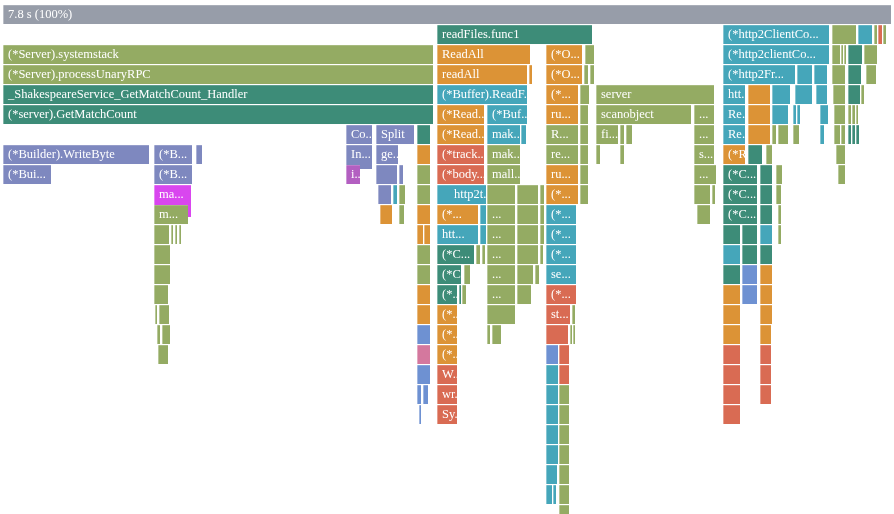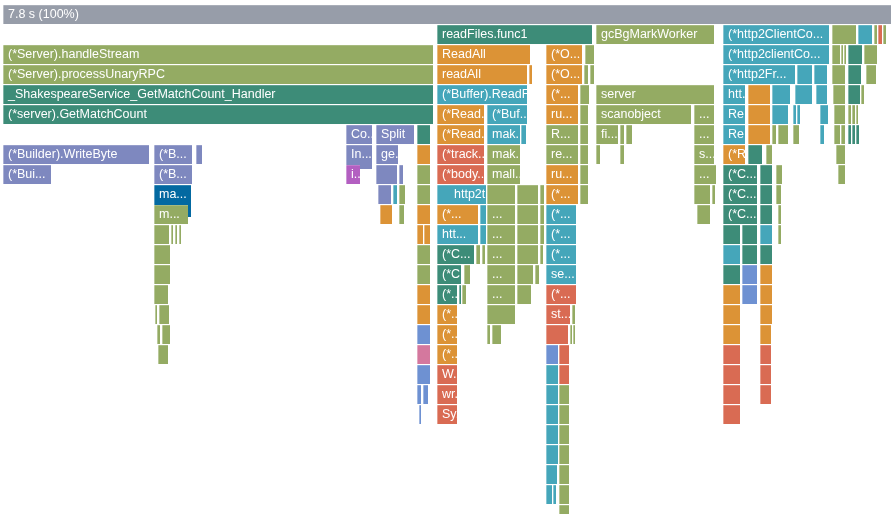--- a/index.html
+++ b/index.html
@@ -2,21 +2,21 @@
 <html><head>
 <meta charset="utf-8">
 <style>
   html, body { margin: 0; padding: 0; background: #ffffff; }
   #canvas {
     position: relative;
     width: 894px;
     height: 514px;
     overflow: hidden;
     background: #ffffff;
-    font-family: Liberation Sans, sans-serif;
+    font-family: Liberation Serif, serif;
   }
   .bar {
     position: absolute;
     height: 19px;
     box-sizing: border-box;
     overflow: hidden;
     white-space: nowrap;
     color: #ffffff;
     font-size: 12.5px;
     line-height: 19px;
@@ -24,28 +24,27 @@
     box-shadow: inset 1px 0 0 rgba(255,255,255,0.35), inset 0 1px 0 rgba(255,255,255,0.18);
   }
   .bar span { padding-left: 5px; pointer-events: none; }
 </style>
 </head>
 <body>
 
 <div id="canvas">
     <div class="bar" title="7.8 s (100%)" style="left: 3px; top: 5px; width: 888px; height: 19px; background: rgb(151, 157, 169);"><span>7.8 s (100%)</span></div>
     <div class="bar" title="readFiles.func1" style="left: 437px; top: 25px; width: 155px; height: 19px; background: rgb(61, 140, 120);"><span>readFiles.func1</span></div>
-    <div class="bar" title="gcBgMarkWorker" style="left: 596px; top: 25px; width: 118px; height: 19px; background: rgb(148, 171, 99);"><span>gcBgMarkWorker</span></div>
     <div class="bar" title="(*http2ClientCo..." style="left: 723px; top: 25px; width: 106px; height: 19px; background: rgb(69, 166, 186);"><span>(*http2ClientCo...</span></div>
     <div class="bar" style="left: 832px; top: 25px; width: 24px; height: 19px; background: rgb(148, 171, 99);"></div>
     <div class="bar" style="left: 858px; top: 25px; width: 14px; height: 19px; background: rgb(69, 166, 186);"></div>
     <div class="bar" style="left: 874px; top: 25px; width: 3px; height: 19px; background: rgb(148, 171, 99);"></div>
     <div class="bar" style="left: 878px; top: 25px; width: 4px; height: 19px; background: rgb(217, 107, 83);"></div>
     <div class="bar" style="left: 883px; top: 25px; width: 3px; height: 19px; background: rgb(148, 171, 99);"></div>
-    <div class="bar" title="(*Server).handleStream" style="left: 3px; top: 45px; width: 430px; height: 19px; background: rgb(148, 171, 99);"><span>(*Server).handleStream</span></div>
+    <div class="bar" title="(*Server).handleStream" style="left: 3px; top: 45px; width: 430px; height: 19px; background: rgb(148, 171, 99);"><span>(*Server).systemstack</span></div>
     <div class="bar" title="ReadAll" style="left: 437px; top: 45px; width: 93px; height: 19px; background: rgb(220, 147, 54);"><span>ReadAll</span></div>
     <div class="bar" title="(*O..." style="left: 546px; top: 45px; width: 36px; height: 19px; background: rgb(220, 147, 54);"><span>(*O...</span></div>
     <div class="bar" style="left: 585px; top: 45px; width: 9px; height: 19px; background: rgb(148, 171, 99);"></div>
     <div class="bar" title="(*http2clientCo..." style="left: 723px; top: 45px; width: 106px; height: 19px; background: rgb(69, 166, 186);"><span>(*http2clientCo...</span></div>
     <div class="bar" style="left: 832px; top: 45px; width: 8px; height: 19px; background: rgb(148, 171, 99);"></div>
     <div class="bar" style="left: 841px; top: 45px; width: 2px; height: 19px; background: rgb(148, 171, 99);"></div>
     <div class="bar" style="left: 844px; top: 45px; width: 2px; height: 19px; background: rgb(148, 171, 99);"></div>
     <div class="bar" style="left: 848px; top: 45px; width: 14px; height: 19px; background: rgb(61, 140, 120);"></div>
     <div class="bar" style="left: 864px; top: 45px; width: 13px; height: 19px; background: rgb(148, 171, 99);"></div>
     <div class="bar" title="(*Server).processUnaryRPC" style="left: 3px; top: 65px; width: 430px; height: 19px; background: rgb(148, 171, 99);"><span>(*Server).processUnaryRPC</span></div>
@@ -138,21 +137,21 @@
     <div class="bar" style="left: 417px; top: 165px; width: 13px; height: 19px; background: rgb(148, 171, 99);"></div>
     <div class="bar" title="(*body..." style="left: 437px; top: 165px; width: 47px; height: 19px; background: rgb(217, 107, 83);"><span>(*body...</span></div>
     <div class="bar" title="mall..." style="left: 487px; top: 165px; width: 33px; height: 19px; background: rgb(148, 171, 99);"><span>mall...</span></div>
     <div class="bar" title="ru..." style="left: 546px; top: 165px; width: 32px; height: 19px; background: rgb(220, 147, 54);"><span>ru...</span></div>
     <div class="bar" style="left: 580px; top: 165px; width: 8px; height: 19px; background: rgb(148, 171, 99);"></div>
     <div class="bar" title="..." style="left: 694px; top: 165px; width: 22px; height: 19px; background: rgb(148, 171, 99);"><span>...</span></div>
     <div class="bar" title="(*C..." style="left: 723px; top: 165px; width: 34px; height: 19px; background: rgb(61, 140, 120);"><span>(*C...</span></div>
     <div class="bar" style="left: 760px; top: 165px; width: 12px; height: 19px; background: rgb(61, 140, 120);"></div>
     <div class="bar" style="left: 776px; top: 165px; width: 6px; height: 19px; background: rgb(148, 171, 99);"></div>
     <div class="bar" style="left: 838px; top: 165px; width: 7px; height: 19px; background: rgb(148, 171, 99);"></div>
-    <div class="bar" title="ma..." style="left: 154px; top: 185px; width: 37px; height: 32px; background: #0369a1;"><span>ma...</span></div>
+    <div class="bar" title="ma..." style="left: 154px; top: 185px; width: 37px; height: 32px; background: #d946ef;"><span>ma...</span></div>
     <div class="bar" style="left: 378px; top: 185px; width: 13px; height: 19px; background: rgb(126, 136, 191);"></div>
     <div class="bar" style="left: 393px; top: 185px; width: 4px; height: 19px; background: rgb(69, 166, 186);"></div>
     <div class="bar" style="left: 399px; top: 185px; width: 6px; height: 19px; background: rgb(148, 171, 99);"></div>
     <div class="bar" style="left: 417px; top: 185px; width: 13px; height: 19px; background: rgb(148, 171, 99);"></div>
     <div class="bar" title="http2t..." style="left: 437px; top: 185px; width: 49px; height: 19px; background: rgb(69, 166, 186); padding-left: 12px;"><span>http2t...</span></div>
     <div class="bar" style="left: 487px; top: 185px; width: 28px; height: 19px; background: rgb(148, 171, 99);"></div>
     <div class="bar" style="left: 517px; top: 185px; width: 21px; height: 19px; background: rgb(148, 171, 99);"></div>
     <div class="bar" style="left: 540px; top: 185px; width: 4px; height: 19px; background: rgb(148, 171, 99);"></div>
     <div class="bar" title="(*..." style="left: 546px; top: 185px; width: 32px; height: 19px; background: rgb(220, 147, 54);"><span>(*...</span></div>
     <div class="bar" style="left: 580px; top: 185px; width: 8px; height: 19px; background: rgb(148, 171, 99);"></div>

